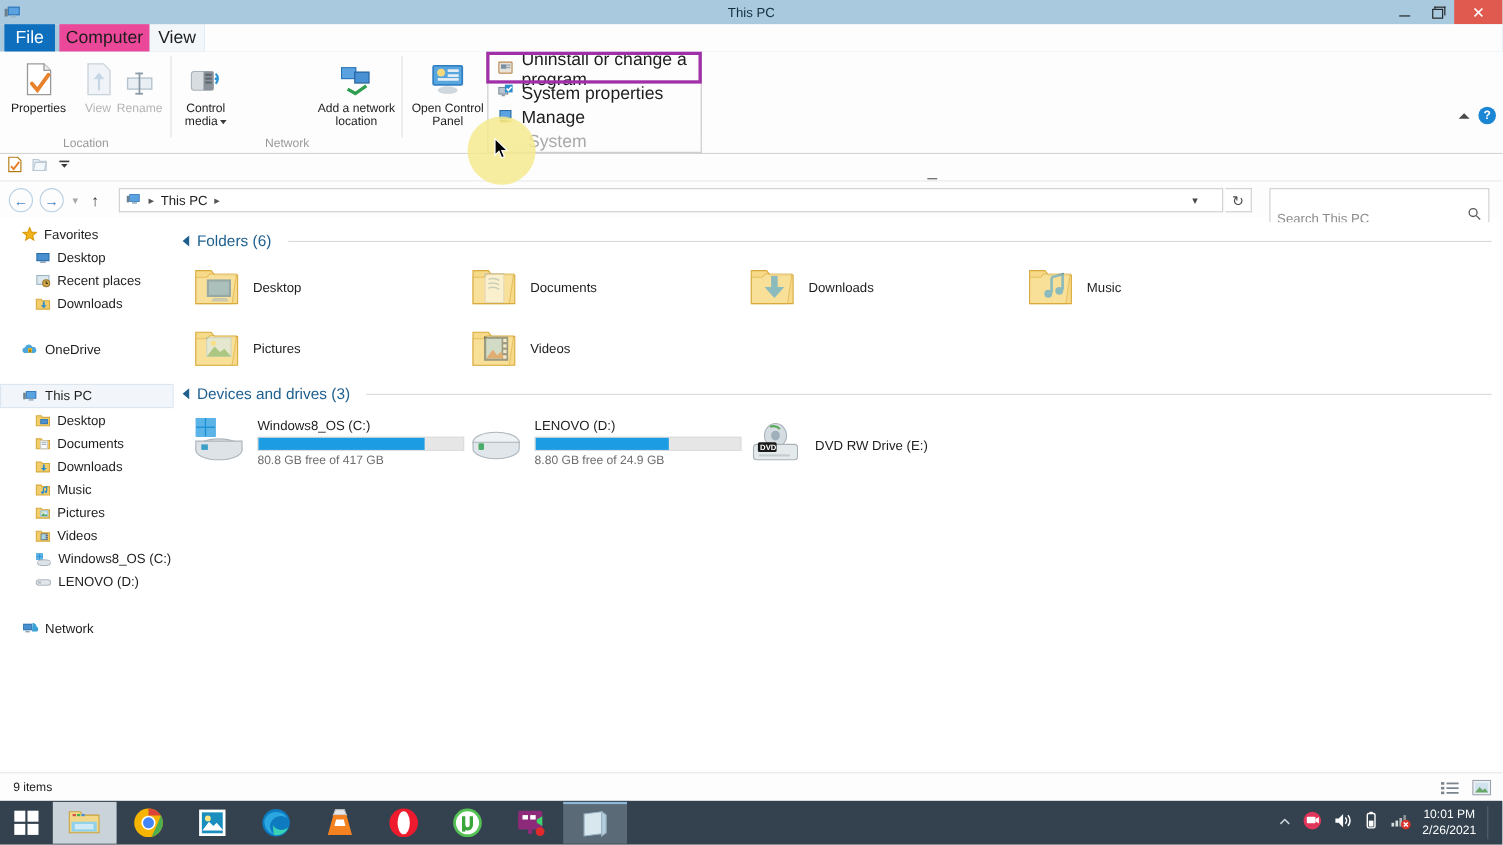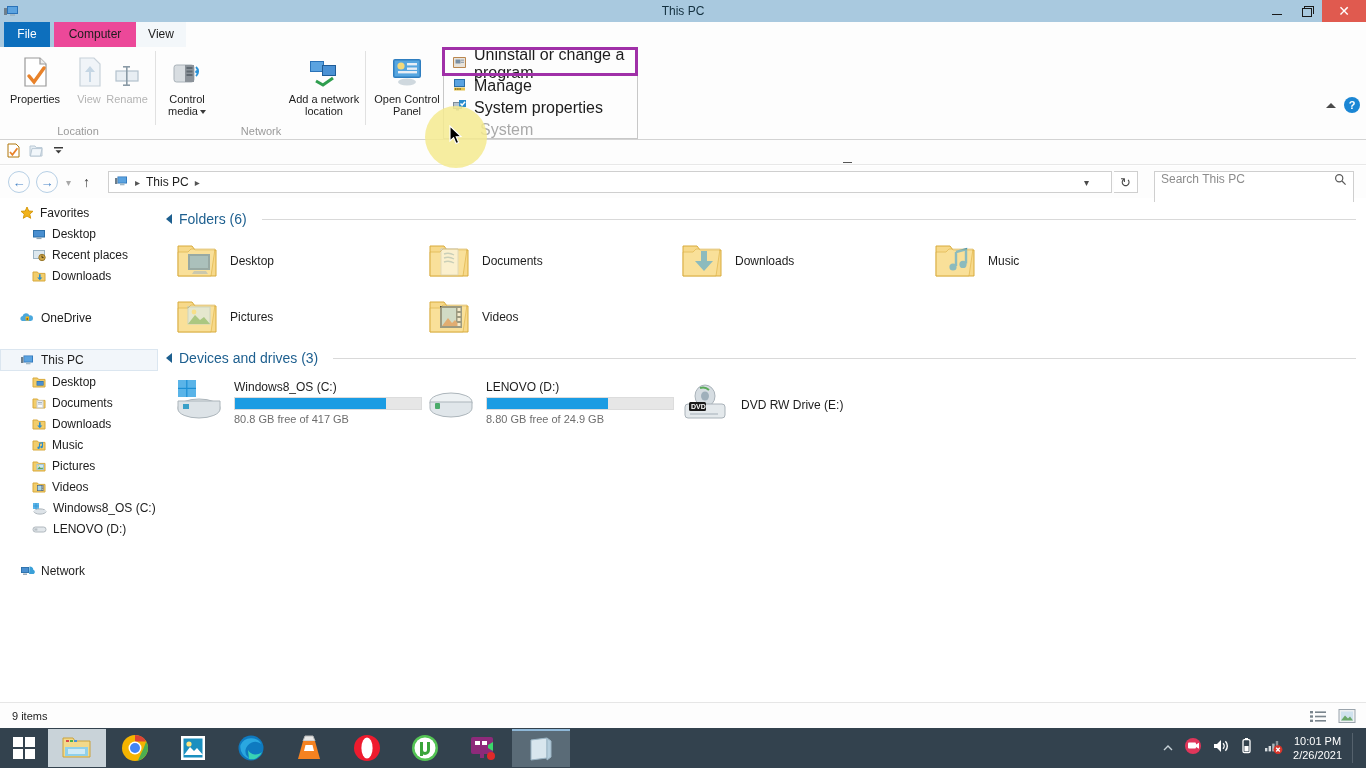--- a/index.html
+++ b/index.html
@@ -41,21 +41,21 @@
     border:1px solid #1a1a1a; background:#a9c9df;
   }
 
   
   .tabstrip {
     position: absolute; left: 0; top: 22px; width: 1366px; height: 25px;
     background: #a9c9df;
   }
   .tab {
     position: absolute; top: 0; height: 25px; line-height: 25px;
-    font-size: 12px; text-align: center; color: #1d1d1d; cursor: default;
+    font-size: 16px; text-align: center; color: #1d1d1d; cursor: default;
   }
   .tab.file { left: 4px; width: 46px; background: #0d6fbd; color: #fff; }
   .tab.computer { left: 54px; width: 82px; background: #ec4899; }
   .tab.view { left: 136px; width: 50px; background: #f3f7fa; }
   .tabstrip .filler {
     position: absolute; left: 186px; top: 0; right: 0; height: 25px; background: #fdfdfd;
   }
 
   
   .ribbon {
@@ -145,21 +145,21 @@
     position: absolute; right: 22px; top: 0; height: 20px; display: flex; align-items: center;
     color: #4a4a4a; font-size: 10px;
   }
   .refreshbtn {
     position: absolute; left: 1114px; top: 171px; width: 24px; height: 22px;
     border: 1px solid #cfcfcf; border-left: none; background: #fff;
     display: flex; align-items: center; justify-content: center; font-size: 13px; color: #4a4a4a;
   }
   .searchbox {
     position: absolute; left: 1154px; top: 171px; width: 200px; height: 36px;
-    background: #fff; border: 1px solid #cfcfcf; display: flex; align-items: flex-start;
+    background: #fff; border: 1px solid #cfcfcf; display: flex; align-items: flex-end;
     padding: 0 6px; justify-content: space-between;
   }
   .searchbox .ph { font-size: 12px; color: #8c8c8c; }
 
   
   .navpane {
     position: absolute; left: 0; top: 202px; width: 158px; height: 500px;
     background: #fff; font-size: 12px; color: #1d1d1d;
   }
   .navrow {
@@ -365,41 +365,41 @@
           <rect x="3.5" y="4.5" width="5" height="4" fill="#7a8fa3"></rect>
           <rect x="9" y="4.5" width="3" height="1.3" fill="#9aa7b3"></rect>
           <rect x="9" y="6.7" width="3" height="1.3" fill="#9aa7b3"></rect>
         </svg>
       </span>
       <span>Uninstall or change a program</span>
     </div>
     <div class="smitem">
       <span>
         <svg width="15" height="15" viewBox="0 0 15 15">
+          <rect x="1" y="3" width="9" height="7" fill="#7e8c98"></rect>
+          <rect x="2" y="4" width="7" height="5" fill="#b8c5cf"></rect>
+          <rect x="4" y="10" width="3" height="1.5" fill="#8a99a5"></rect>
+          <rect x="7" y="1" width="7" height="7" fill="#2a8ccd"></rect>
+          <path d="M8.5 4.4 l1.6 1.8 l3 -3.4" fill="none" stroke="#fff" stroke-width="1.5"></path>
+        </svg>
+      </span>
+      <span>System properties</span>
+    </div>
+    <div class="smitem">
+      <span>
+        <svg width="15" height="15" viewBox="0 0 15 15">
           <rect x="2" y="2" width="11" height="8" fill="#2a6ea8"></rect>
           <rect x="3" y="3" width="9" height="6" fill="#5ba3e0"></rect>
           <rect x="2" y="10.5" width="11" height="3" fill="#e3c24e"></rect>
           <rect x="3" y="11.3" width="1.4" height="1.4" fill="#6b5a18"></rect>
           <rect x="5.2" y="11.3" width="1.4" height="1.4" fill="#6b5a18"></rect>
           <rect x="7.4" y="11.3" width="1.4" height="1.4" fill="#6b5a18"></rect>
         </svg>
       </span>
       <span>Manage</span>
-    </div>
-    <div class="smitem">
-      <span>
-        <svg width="15" height="15" viewBox="0 0 15 15">
-          <rect x="1" y="3" width="9" height="7" fill="#7e8c98"></rect>
-          <rect x="2" y="4" width="7" height="5" fill="#b8c5cf"></rect>
-          <rect x="4" y="10" width="3" height="1.5" fill="#8a99a5"></rect>
-          <rect x="7" y="1" width="7" height="7" fill="#2a8ccd"></rect>
-          <path d="M8.5 4.4 l1.6 1.8 l3 -3.4" fill="none" stroke="#fff" stroke-width="1.5"></path>
-        </svg>
-      </span>
-      <span>System properties</span>
     </div>
     <div class="smitem gray">System</div>
   </div>
   <div class="highlight-box"></div>
 
   <div class="clickglow"></div>
   <div class="cursor">
     <svg width="14" height="21" viewBox="0 0 14 21">
       <path d="M1 1 L1 16 L4.6 12.6 L7 18.5 L9.6 17.4 L7.2 11.8 L12 11.6 Z" fill="#000" stroke="#fff" stroke-width="1.1"></path>
     </svg>

